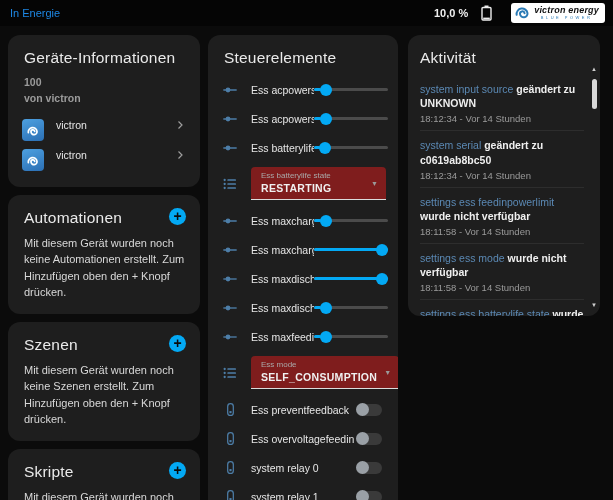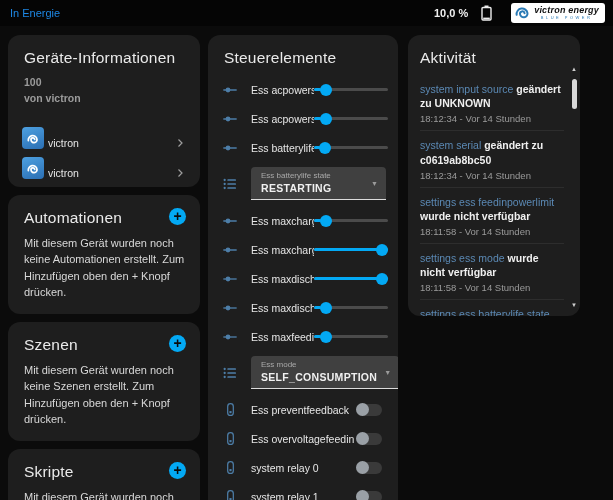--- a/index.html
+++ b/index.html
@@ -33,33 +33,33 @@
     background:#fff;border-radius:3px;height:20px;padding:2px 6px 2px 3px;
     display:flex;align-items:center;gap:3px;margin-left:6px;
   }
   .logo-text{display:flex;flex-direction:column;line-height:1;align-items:center;}
   .logo-main{color:#111;font-size:9px;font-weight:bold;font-style:italic;letter-spacing:.2px;white-space:nowrap;}
   .logo-sub{color:#2a7ab5;font-size:4px;letter-spacing:2.5px;text-align:center;margin-top:1px;}
   
   .cols{display:flex;align-items:flex-start;padding:9px 8px 0 8px;gap:8px;}
   .col-left{width:192px;flex:none;}
   .col-mid{width:190px;flex:none;}
-  .col-right{width:172px;flex:none;margin-left:2px;}
+  .col-right{width:192px;flex:none;margin-left:2px;}
   .card{
     background:var(--card);border-radius:12px;margin-bottom:8px;
     padding:0 12px;overflow:hidden;position:relative;
   }
   .card h2{
     font-size:15.5px;font-weight:500;color:#eaeaea;letter-spacing:.2px;
     padding:14px 0 8px 4px;
   }
   
   .sub-line{font-size:10.5px;color:var(--sub);padding-left:4px;line-height:1.5;font-weight:bold;}
   .dev-rows{margin:12px 0 8px;}
-  .dev-row{display:flex;align-items:flex-end;gap:4px;height:30px;cursor:pointer;padding:0 2px;}
+  .dev-row{display:flex;align-items:flex-start;gap:12px;height:30px;cursor:pointer;padding:0 2px;}
   .dev-tile{
     width:22px;height:22px;border-radius:4px;flex:none;
     background:linear-gradient(160deg,#4da0e0,#2b6fb4);
     display:flex;align-items:center;justify-content:center;
   }
   .dev-label{flex:1;font-size:10.5px;color:#e6e6e6;}
   .chev{color:#9e9e9e;flex:none;display:flex;}
   
   .card-head{display:flex;align-items:center;justify-content:space-between;padding-right:2px;}
   .card-head h2{padding-bottom:6px;}
@@ -75,21 +75,21 @@
   .ctl-row{display:flex;align-items:center;height:29px;padding:0 2px 0 6px;gap:0;}
   .cicon{width:16px;height:16px;flex:none;display:flex;align-items:center;justify-content:center;margin-right:13px;}
   .cicon svg{display:block;}
   .clabel{flex:1;font-size:10.5px;color:#e6e6e6;white-space:nowrap;overflow:hidden;}
   .slider{position:relative;width:74px;height:14px;flex:none;cursor:pointer;}
   .slider .track{position:absolute;left:0;right:0;top:5.5px;height:3px;border-radius:2px;background:#4b4b4b;}
   .slider .fill{position:absolute;left:0;top:5.5px;height:3px;border-radius:2px;background:var(--accent);}
   .slider .thumb{position:absolute;top:1px;width:12px;height:12px;border-radius:50%;background:var(--accent);}
   .select-row{height:auto;align-items:center;margin:5px 0 6px;}
   .sel-box{
-    flex:1;position:relative;background:#404040;border-radius:4px 4px 0 0;
+    flex:1;position:relative;background:#7f1d1d;border-radius:4px 4px 0 0;
     border-bottom:1px solid #dcdcdc;padding:4px 22px 5px 10px;cursor:pointer;margin-right:2px;
   }
   .sel-label{display:block;font-size:8px;color:#a9a9a9;margin-bottom:2px;}
   .sel-value{display:block;font-size:10.5px;font-weight:bold;color:#f0f0f0;letter-spacing:.3px;white-space:nowrap;}
   .sel-caret{position:absolute;right:8px;top:50%;transform:translateY(-50%);font-size:7px;color:#9b9b9b;}
   .switch{width:26px;height:12px;border-radius:7px;background:#3a3a3a;position:relative;flex:none;margin-right:6px;cursor:pointer;}
   .switch .knob{position:absolute;left:0;top:-1px;width:13px;height:13px;border-radius:50%;background:#9aa0a6;}
   
   .activity-card{height:281px;padding:0 0 0 12px;}
   .activity-card h2{padding-left:0;}

